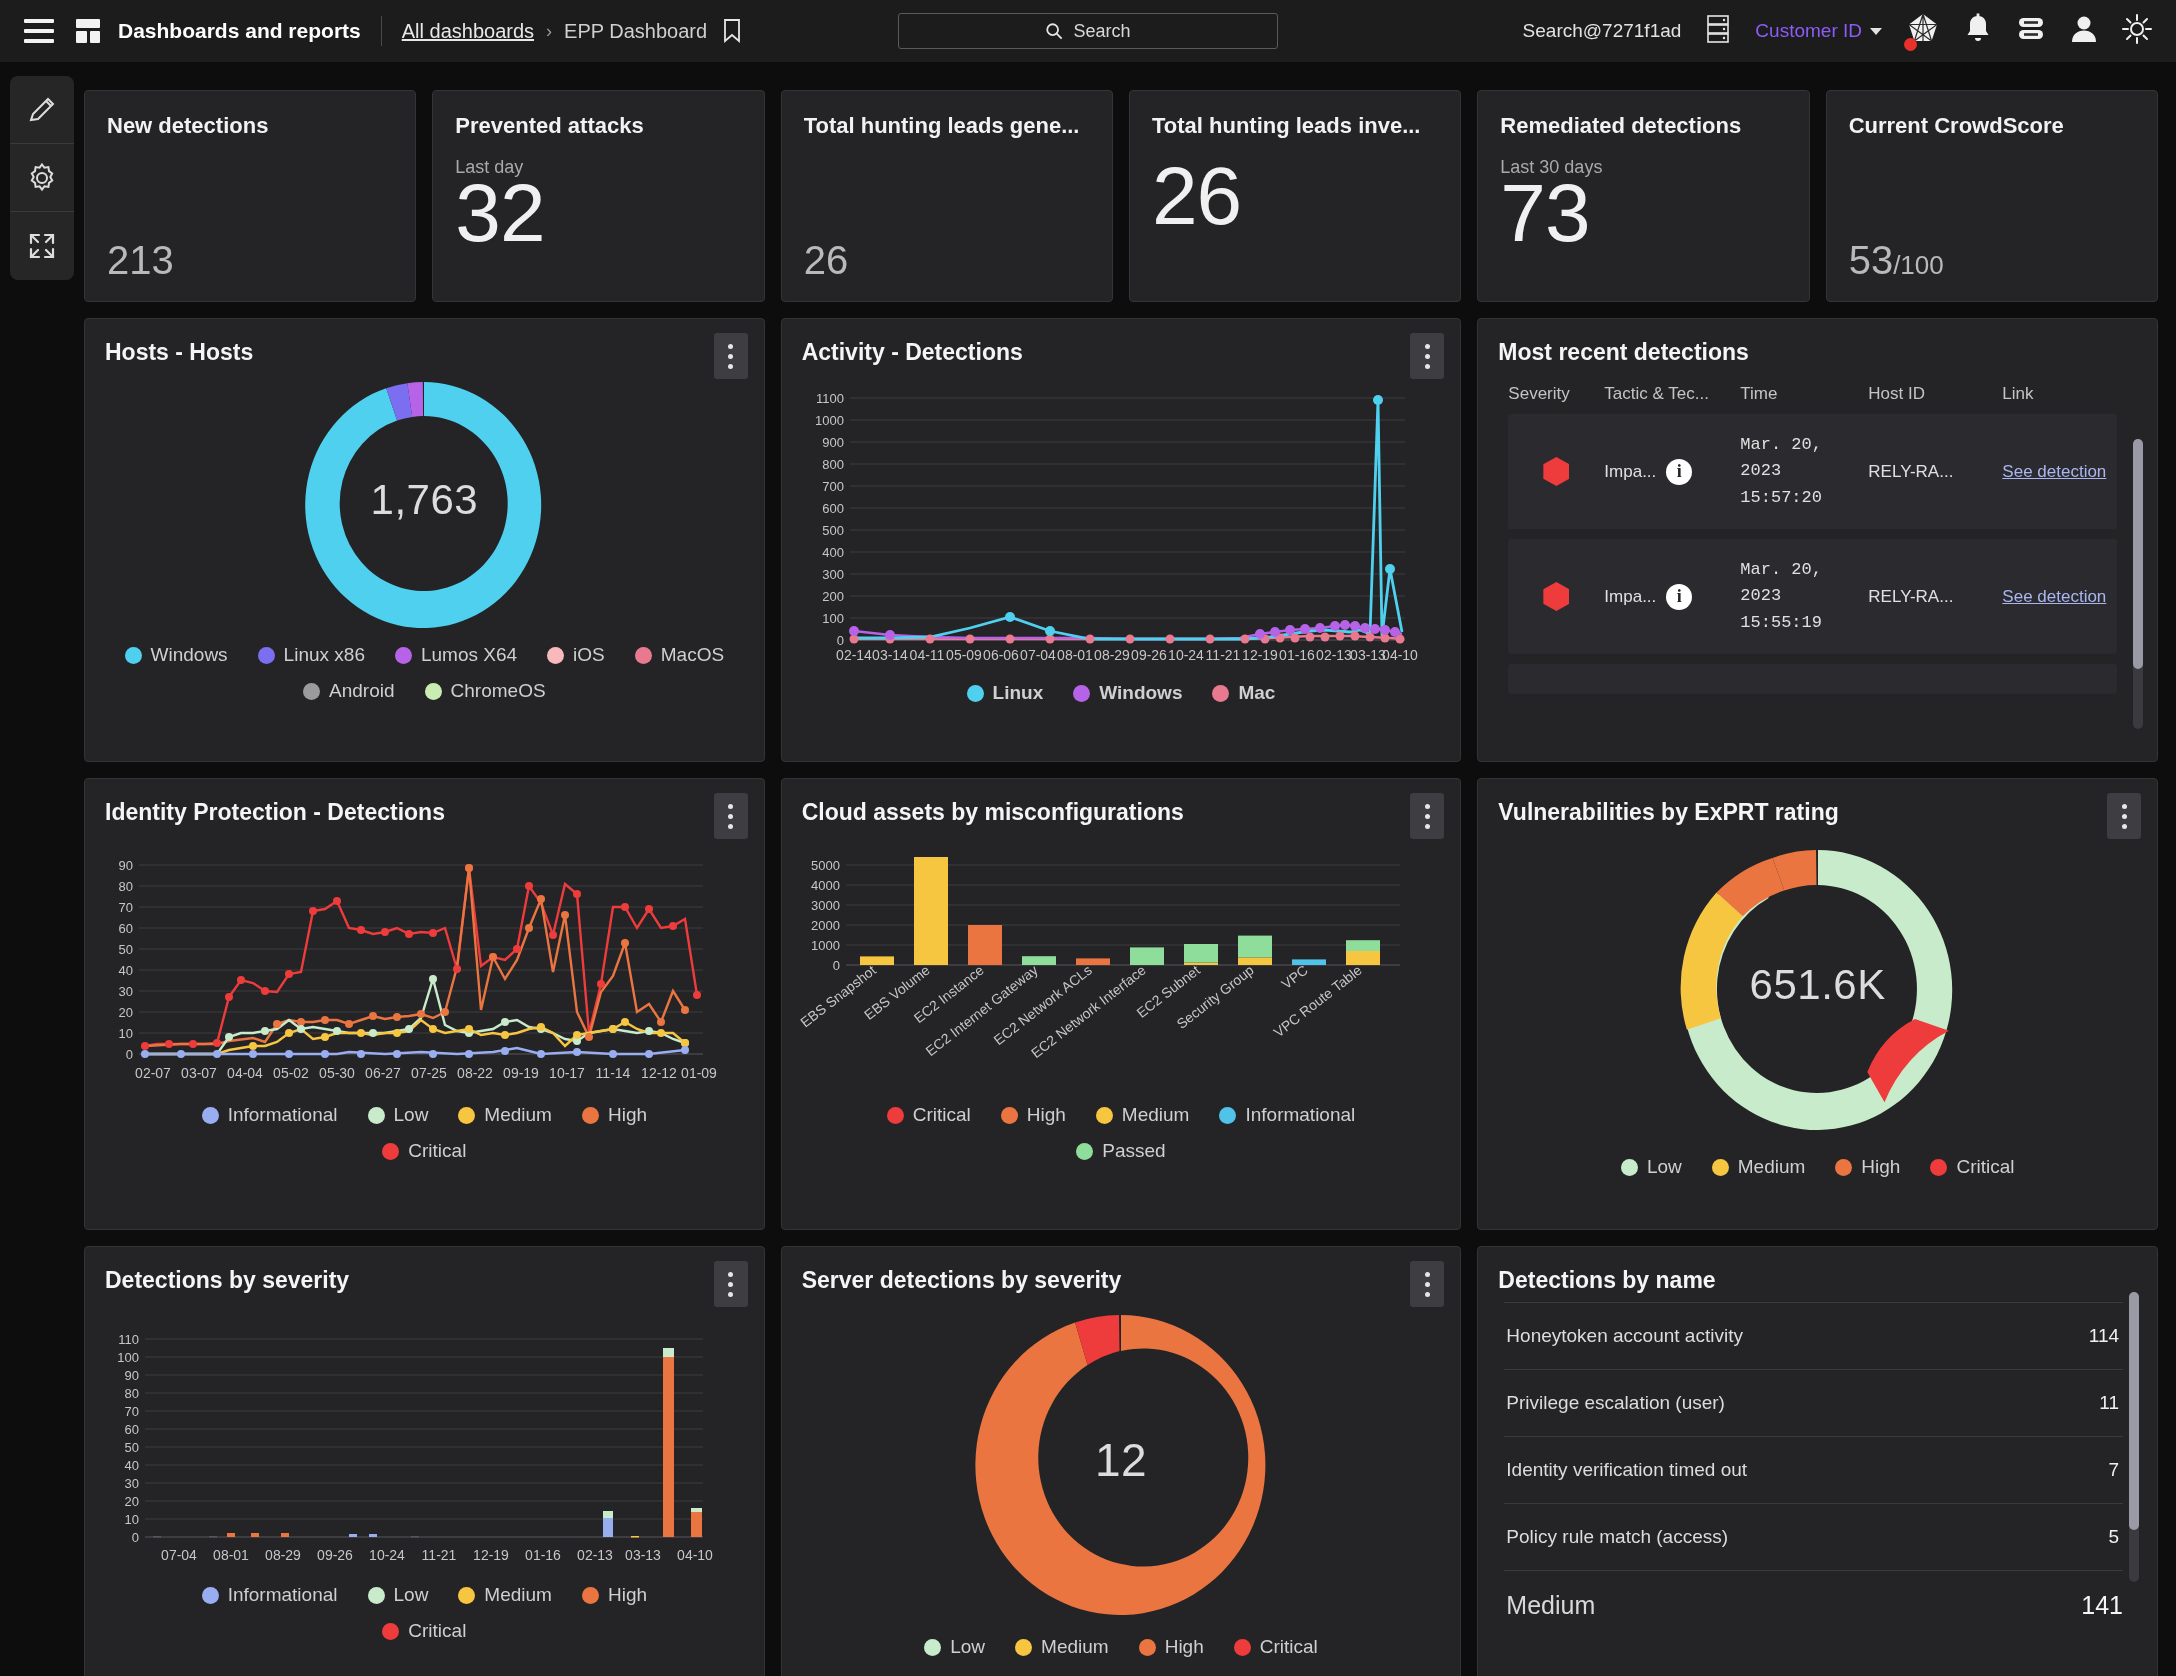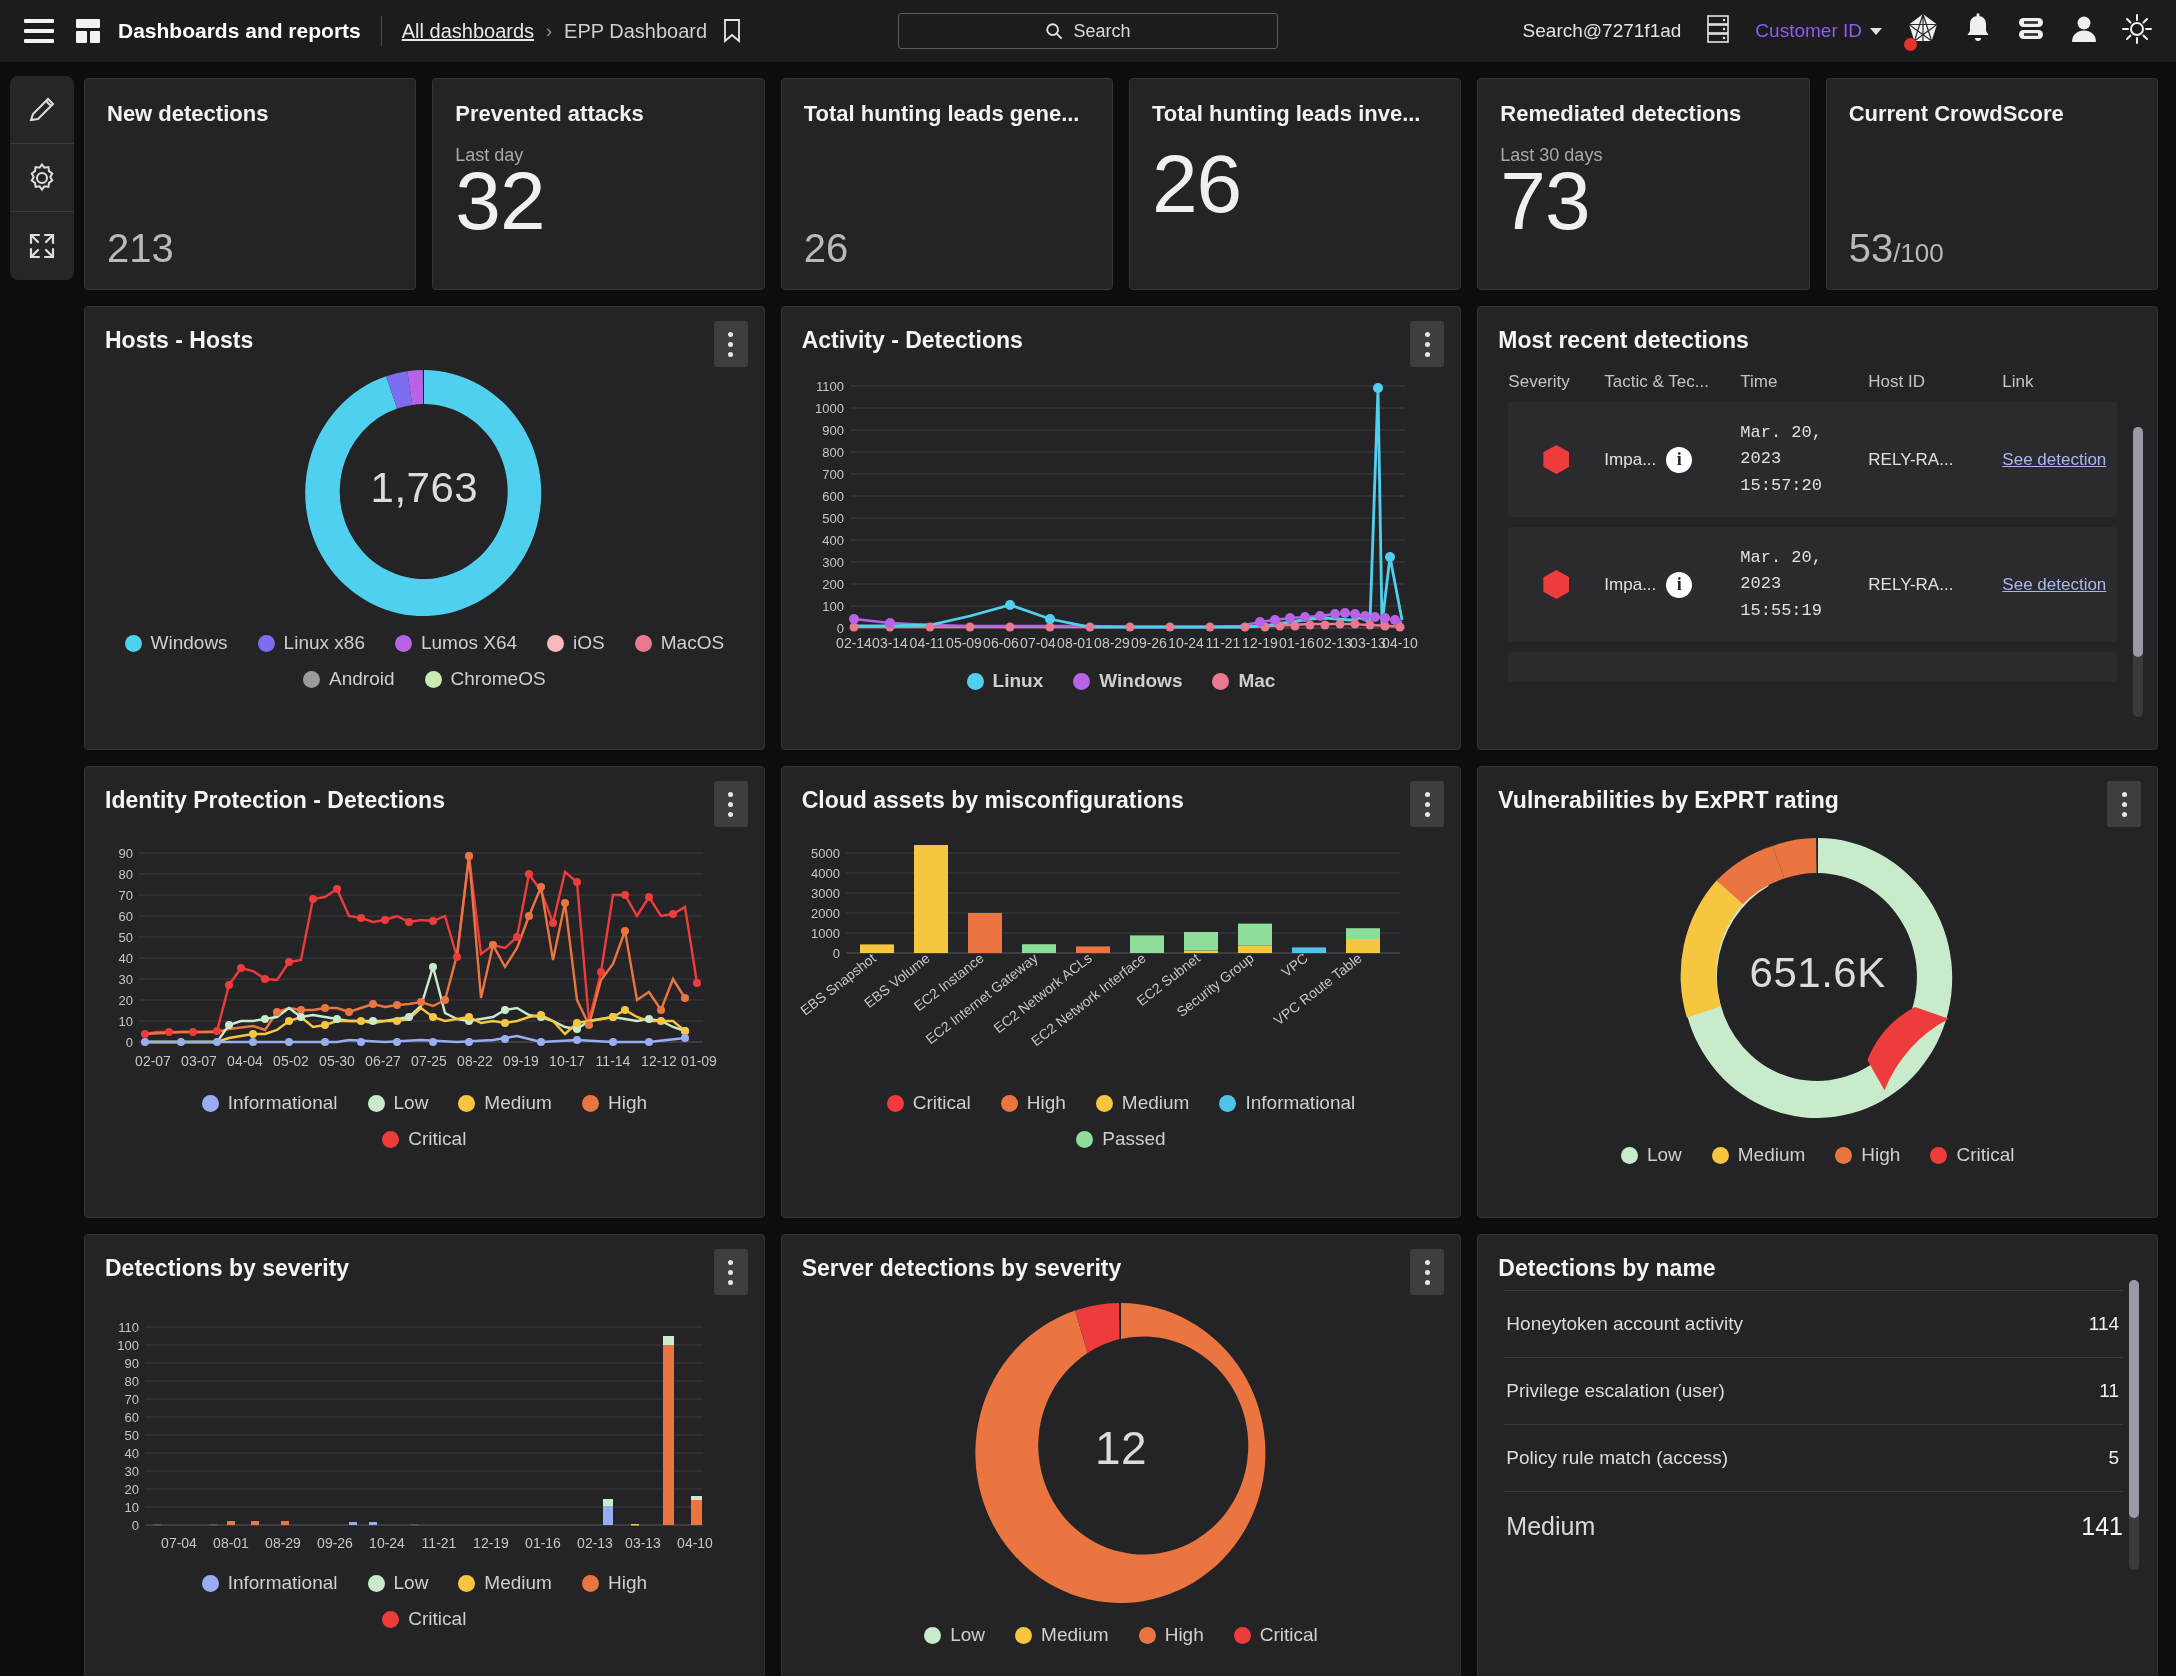--- a/index.html
+++ b/index.html
@@ -62,21 +62,21 @@
     background: #262626;
     display:flex; align-items:center; justify-content:center;
     cursor:pointer;
     border-bottom: 1px solid #3a3a3a;
   }
   .rail-btn:first-child { border-radius: 8px 8px 0 0; }
   .rail-btn:last-child  { border-radius: 0 0 8px 8px; border-bottom:none; }
 
   .content {
     flex: 1 1 auto;
-    padding: 16px 18px 0 0;
+    padding: 28px 18px 0 0;
     display:flex; flex-direction:column;
     gap: 16px;
     overflow:hidden;
   }
 
   
   .kpi-row { display:flex; gap: 16px; height: 212px; flex: 0 0 212px; }
   .kpi {
     flex:1 1 0; background:#242427; border:1px solid #333338; border-radius:4px;
     padding: 22px 22px 0 22px; position:relative; overflow:hidden;
@@ -966,20 +966,24 @@
         <div class="dn-list">
           <div class="dn-row">
             <span class="dn-name">Honeytoken account activity</span>
             <span class="dn-val">114</span>
           </div>
           <div class="dn-row">
             <span class="dn-name">Privilege escalation (user)</span>
             <span class="dn-val">11</span>
           </div>
           <div class="dn-row">
+            <span class="dn-name">Identity verification timed out</span>
+            <span class="dn-val">7</span>
+          </div>
+          <div class="dn-row">
             <span class="dn-name">Policy rule match (access)</span>
             <span class="dn-val">5</span>
           </div>
           <div class="vtrack" style="top:-2px; height:290px; right:18px;"></div>
           <div class="vscroll" style="top:-2px; height:238px; right:18px;"></div>
         </div>
         <div class="dn-total">
           <span class="lbl">Medium</span>
           <span class="val">141</span>
         </div>

